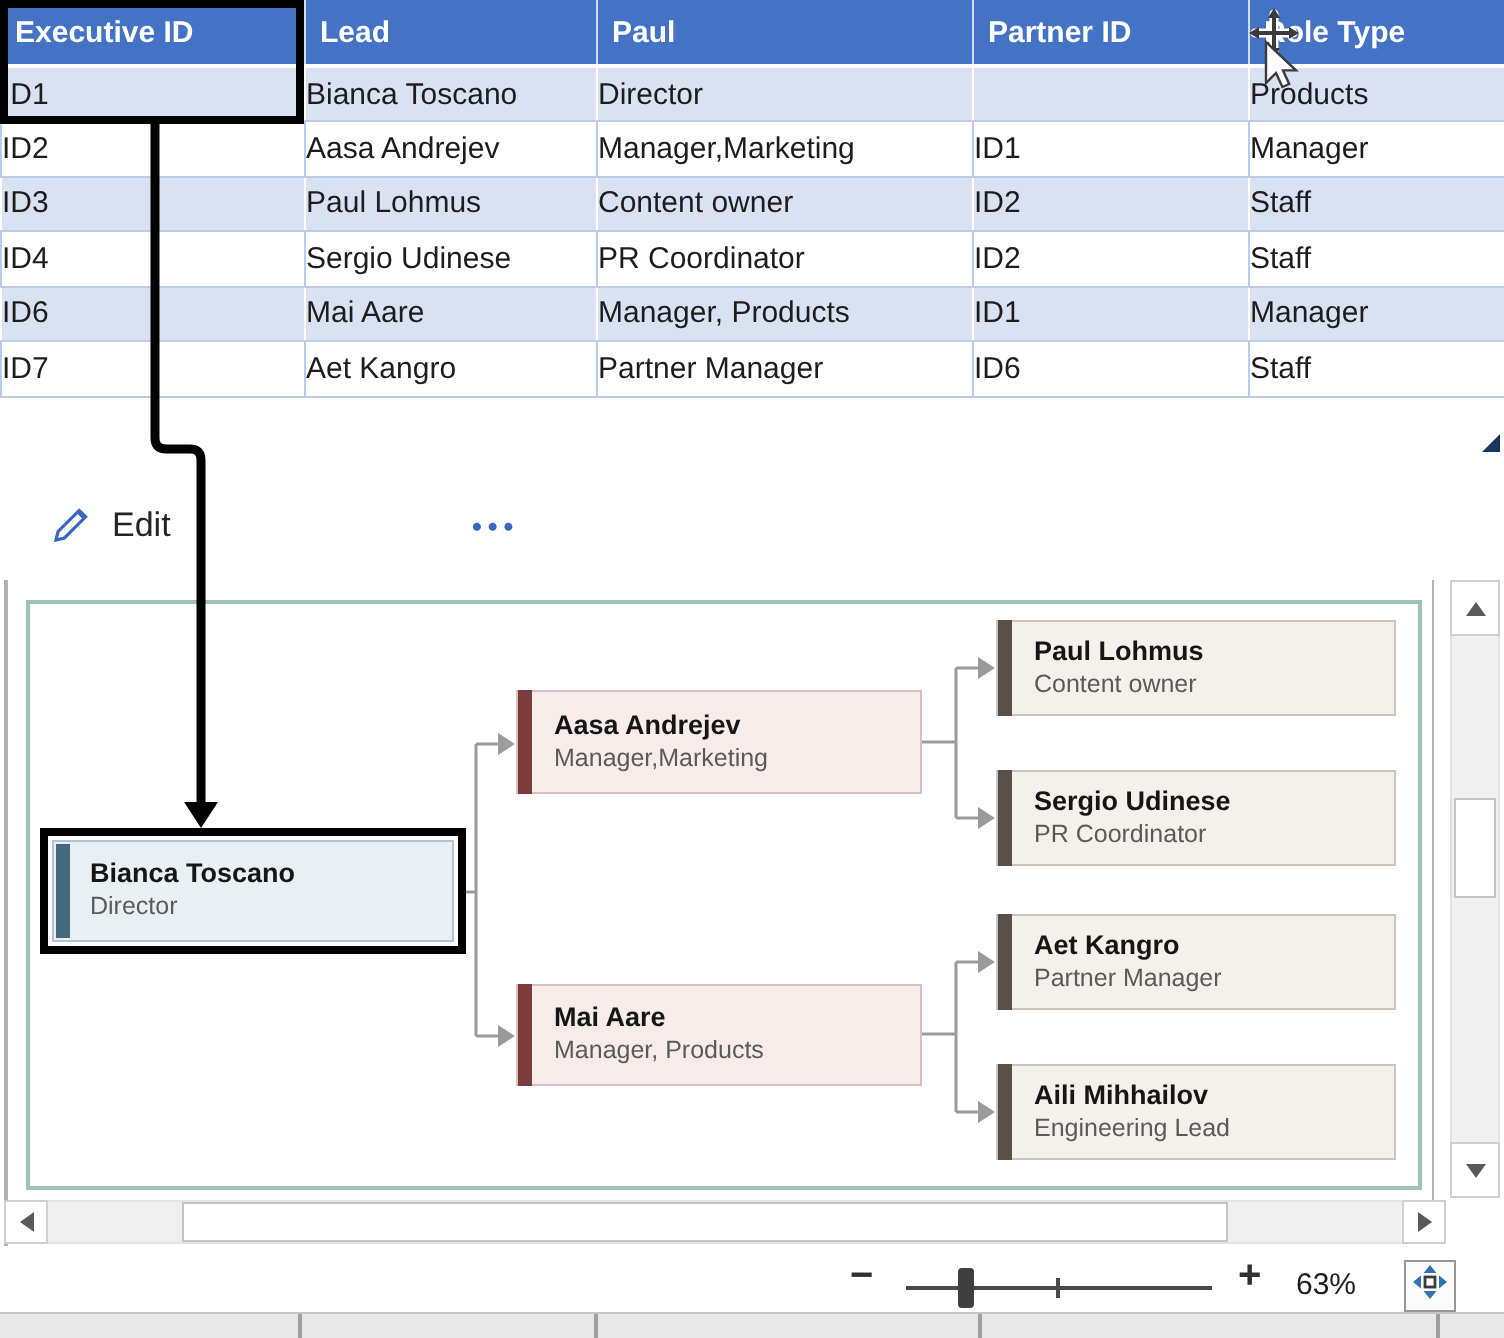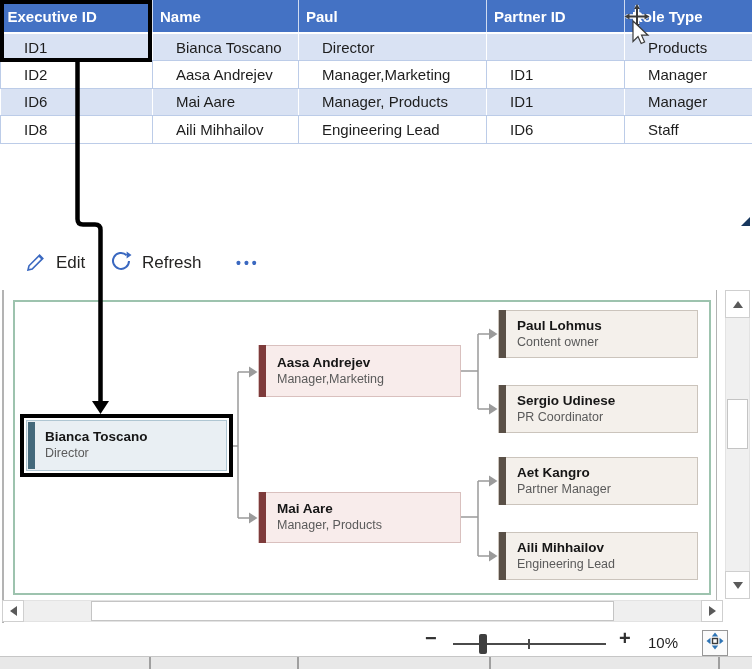--- a/index.html
+++ b/index.html
@@ -4,21 +4,21 @@
 <style>
   html,body{margin:0;padding:0;background:#fff;}
   *{box-sizing:border-box;}
   .screen{position:relative;width:752px;height:669px;background:#fff;overflow:hidden;
           font-family:"Liberation Sans","DejaVu Sans",sans-serif;}
 
   
   table.data-table{position:absolute;left:0;top:0;width:752px;border-collapse:collapse;table-layout:fixed;}
   .data-table th{height:33px;background:#4472C4;color:#fff;font-size:15px;font-weight:bold;
     text-align:left;padding:0 0 0 7px;border-right:1px solid rgba(255,255,255,.75);border-bottom:2px solid #fff;}
-  .data-table td{height:27.5px;font-size:15px;color:#1d1d1d;padding:0 0 0 23px;
+  .data-table td{height:27.5px;font-size:15px;color:#1d1d1d;padding:0 0 0 0;
     border:1px solid #BCCCE8;white-space:nowrap;overflow:hidden;}
   .data-table tbody tr:nth-child(odd) td{background:#D9E2F3;border-color:#fff;border-bottom:1px solid #BCCCE8;}
   .data-table tbody tr:nth-child(even) td{background:#fff;}
   .sel-box{position:absolute;left:0;top:0;width:152px;height:62px;border:4px solid #000;pointer-events:none;}
   .corner-tri{position:absolute;left:741px;top:217px;width:0;height:0;
     border-left:9px solid transparent;border-bottom:9px solid #17375E;pointer-events:none;}
 
   
   .toolbar{position:absolute;left:0;top:233px;width:752px;height:59px;background:#fff;}
   .tb-btn{position:absolute;top:0;height:59px;display:flex;align-items:center;gap:10px;cursor:pointer;}
@@ -84,21 +84,21 @@
     <colgroup>
       <col style="width:152px">
         <col style="width:146px">
         <col style="width:188px">
       <col style="width:138px">
         <col style="width:128px">
     </colgroup>
     <thead>
       <tr>
         <th>Executive ID</th>
-        <th>Name</th>
+        <th>Lead</th>
         <th>Paul</th>
         <th>Partner ID</th>
         <th>Role Type</th>
       </tr>
     </thead>
     <tbody>
       <tr>
         <td>ID1</td>
         <td>Bianca Toscano</td>
         <td>Director</td>
@@ -106,57 +106,62 @@
         <td>Products</td>
       </tr>
       <tr>
         <td>ID2</td>
         <td>Aasa Andrejev</td>
         <td>Manager,Marketing</td>
         <td>ID1</td>
         <td>Manager</td>
       </tr>
       <tr>
+        <td>ID3</td>
+        <td>Paul Lohmus</td>
+        <td>Content owner</td>
+        <td>ID2</td>
+        <td>Staff</td>
+      </tr>
+      <tr>
+        <td>ID4</td>
+        <td>Sergio Udinese</td>
+        <td>PR Coordinator</td>
+        <td>ID2</td>
+        <td>Staff</td>
+      </tr>
+      <tr>
         <td>ID6</td>
         <td>Mai Aare</td>
         <td>Manager, Products</td>
         <td>ID1</td>
         <td>Manager</td>
       </tr>
       <tr>
-        <td>ID8</td>
-        <td>Aili Mihhailov</td>
-        <td>Engineering Lead</td>
+        <td>ID7</td>
+        <td>Aet Kangro</td>
+        <td>Partner Manager</td>
         <td>ID6</td>
         <td>Staff</td>
       </tr>
     </tbody>
   </table>
   <div class="sel-box"></div>
   <div class="corner-tri"></div>
 
   <div class="toolbar">
     <div class="tb-btn" style="left:25px;">
       <span>
         <svg width="21" height="21" viewBox="0 0 21 21">
           <path d="M3 20 l1-4.2 L14.6 5.2 l3.2 3.2 L7.2 19 z" fill="none" stroke="#3A68C0" stroke-width="1.6"></path>
           <path d="M14 6 l3 3" stroke="#3A68C0" stroke-width="1.6"></path>
         </svg>
       </span>
       <span class="tb-label">Edit</span>
     </div>
-    <div class="tb-btn" style="left:110px;">
-      <span>
-        <svg width="22" height="22" viewBox="0 0 22 22">
-          <path d="M16.6 5.2 A8 8 0 1 0 19 11" fill="none" stroke="#3A68C0" stroke-width="2"></path>
-          <polygon points="16.6,1.6 16.6,8.4 21.5,5" fill="#3A68C0"></polygon>
-        </svg>
-      </span>
-      <span class="tb-label">Refresh</span>
-    </div>
     <div class="tb-more" style="left:236px;">
       <span>•••</span>
     </div>
   </div>
 
   <div class="canvas-border-l"></div>
   <div class="canvas-border-r"></div>
   <div class="chart-frame"></div>
 
   <svg class="overlay">
@@ -257,21 +262,21 @@
       <div class="tri tri-right"></div>
     </div>
   </div>
 
   <div class="zoomrow">
     <div class="zr-minus" style="left:425px;">−</div>
     <div class="zr-track"></div>
     <div class="zr-tick"></div>
     <div class="zr-thumb"></div>
     <div class="zr-plus" style="left:619px;">+</div>
-    <div class="zr-pct">10%</div>
+    <div class="zr-pct">63%</div>
     <div class="zr-fit">
       <span>
         <svg width="18" height="18" viewBox="0 0 18 18">
           <rect x="6.5" y="6.5" width="5" height="5" fill="none" stroke="#3b3b3b" stroke-width="1.4"></rect>
           <polygon points="9,0.5 5.8,4.5 12.2,4.5" fill="#2E74B5"></polygon>
           <polygon points="9,17.5 5.8,13.5 12.2,13.5" fill="#2E74B5"></polygon>
           <polygon points="0.5,9 4.5,5.8 4.5,12.2" fill="#2E74B5"></polygon>
           <polygon points="17.5,9 13.5,5.8 13.5,12.2" fill="#2E74B5"></polygon>
         </svg>
       </span>

